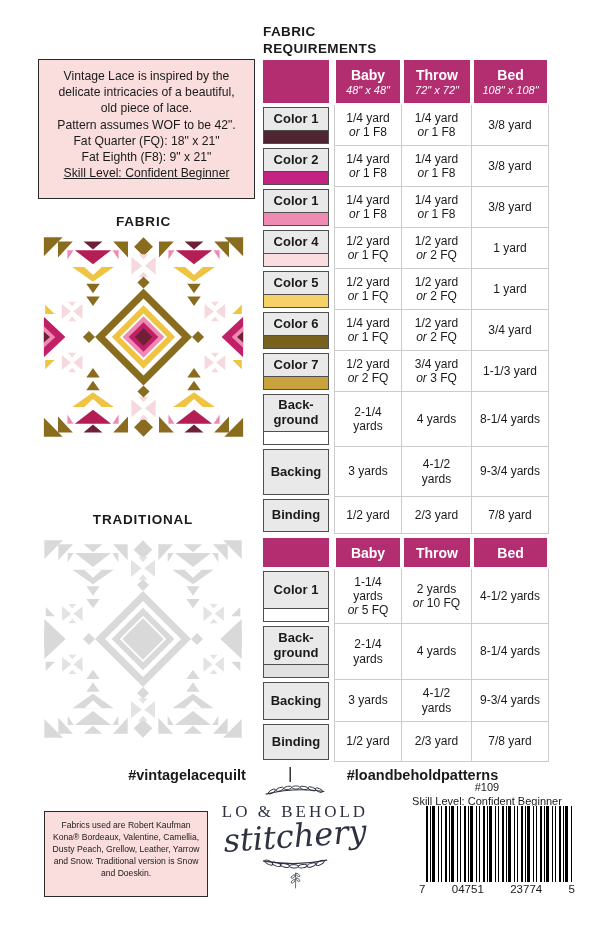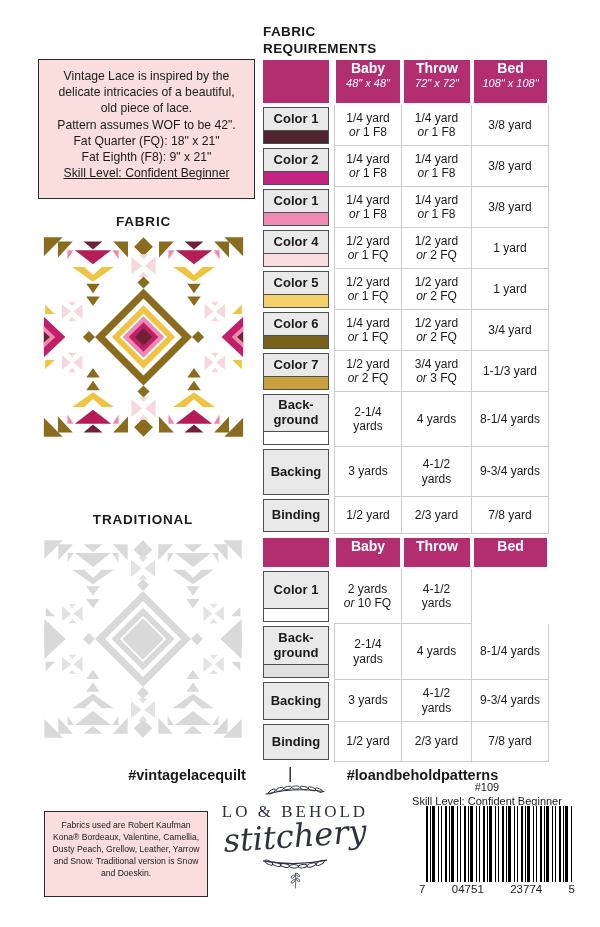--- a/index.html
+++ b/index.html
@@ -28,21 +28,21 @@
   
   #t1title{position:absolute;left:263px;top:24px;width:286px;text-align:left;font-weight:700;
            font-size:13.5px;line-height:1.25;letter-spacing:.4px;white-space:pre-line;}
   .qtable{position:absolute;left:263px;width:286px;}
   #table1{top:60px;}
   #table2{top:538px;}
   .trow,.thead{display:grid;grid-template-columns:71px 68px 70px 77px;}
   .thead{margin-bottom:2px;}
   #table1 .thead{height:43px;} #table2 .thead{height:29px;}
   .hc{margin:0 2px;background:var(--hd);color:#fff;display:flex;flex-direction:column;
-      align-items:center;justify-content:flex-start;}
+      align-items:center;justify-content:center;}
   .hc0{margin:0;width:66px;}
   .hlabel{font-weight:700;font-size:14px;}
   .hsize{font-style:italic;font-size:11px;margin-top:1px;}
   .rc{height:41px;} .rbg{height:55px;} .rbk{height:50px;} .rbi{height:37px;}
   .r2a{height:55px;} .r2b{height:56px;} .r2c{height:42px;} .r2d{height:40px;}
   .lwrap{padding:2px 5px 2px 0;}
   .lcell{height:100%;border:1px solid #4f4f4f;background:var(--lc);display:flex;flex-direction:column;}
   .llabel{flex:1;display:flex;align-items:center;justify-content:center;font-weight:700;
           font-size:13px;line-height:1.12;text-align:center;white-space:pre-line;}
   .swatch{height:13px;border-top:1px solid #4f4f4f;}
@@ -395,20 +395,24 @@
         </div>
     </div>
 
     <div class="trow r2a">
       <div class="lwrap">
           <div class="lcell">
             <div class="llabel">Color 1</div>
             <div class="swatch" style="background: rgb(255, 255, 255);"></div>
           </div>
         </div>
+      <div class="dc first">
+          <span>1-1/4 yards</span>
+          <span class="alt"><i>or</i> <span>5 FQ</span></span>
+        </div>
       <div class="dc">
           <span>2 yards</span>
           <span class="alt"><i>or</i> <span>10 FQ</span></span>
         </div>
       <div class="dc">
           <span>4-1/2 yards</span>
         </div>
     </div>
 
     <div class="trow r2b">

